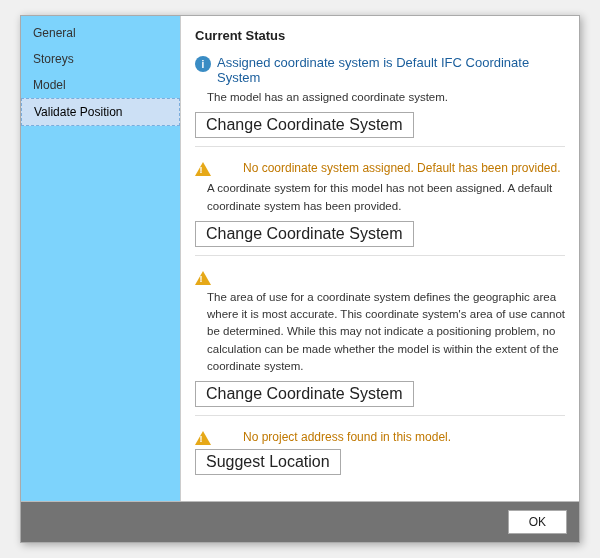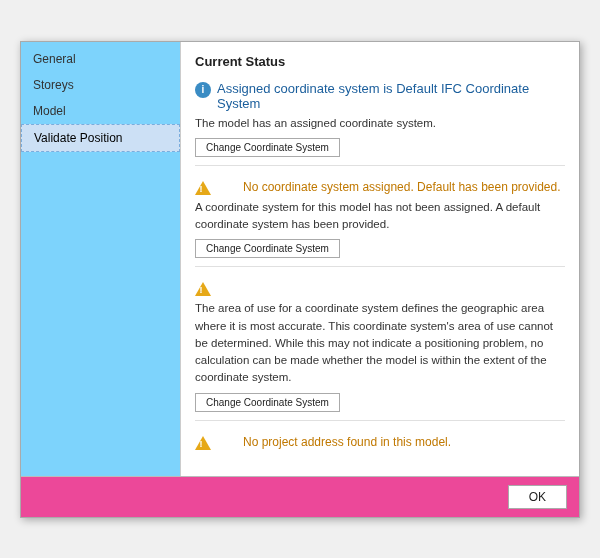--- a/index.html
+++ b/index.html
@@ -127,40 +127,40 @@
       color: #1a5e9c;
     }
     .status-label-warn {
       font-size: 12px;
       color: #c07800;
       margin-left: 26px;
     }
     .status-desc {
       font-size: 11.5px;
       color: #333;
-      margin-left: 0;
+      margin-left: 12px;
       margin-bottom: 6px;
       line-height: 1.5;
     }
     .change-btn {
       background: white;
       border: 1px solid #aaa;
       padding: 3px 10px;
-      font-size: 10px;
+      font-size: 16px;
       cursor: pointer;
       color: #222;
     }
     .divider-line {
       border: none;
       border-top: 1px solid #e0e0e0;
       margin: 8px 0 12px 0;
     }
     .footer {
       border-top: 1px solid #bbb;
-      background: #ec4899;
+      background: #737373;
       padding: 8px 12px;
       display: flex;
       justify-content: flex-end;
       gap: 7px;
     }
     .footer-btn {
       padding: 4px 20px;
       font-size: 12px;
       cursor: pointer;
       background: white;
@@ -188,19 +188,19 @@
         <div class="status-block"><div class="status-header">
             <div class="icon-warn"></div>
             <span class="status-label-warn">No coordinate system assigned. Default has been provided.</span>
           </div><p class="status-desc">A coordinate system for this model has not been assigned. A default coordinate system has been provided.</p><button class="change-btn">Change Coordinate System</button><hr class="divider-line"></div>
         <div class="status-block"><div class="status-header">
             <div class="icon-warn"></div>
           </div><p class="status-desc">The area of use for a coordinate system defines the geographic area where it is most accurate. This coordinate system's area of use cannot be determined. While this may not indicate a positioning problem, no calculation can be made whether the model is within the extent of the coordinate system.</p><button class="change-btn">Change Coordinate System</button><hr class="divider-line"></div>
         <div class="status-block"><div class="status-header">
             <div class="icon-warn"></div>
             <span class="status-label-warn">No project address found in this model.</span>
-          </div></div>
+          </div><button class="change-btn">Suggest Location</button></div>
       </div>
   </div>
   <div class="footer">
     <button class="footer-btn">OK</button>
   </div>
 </div>
 
 </body></html>

